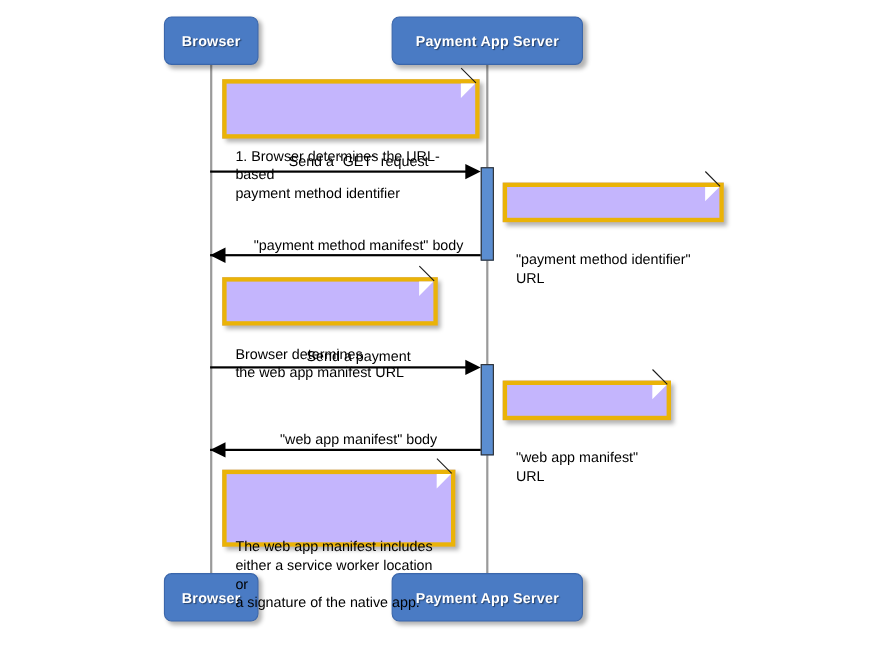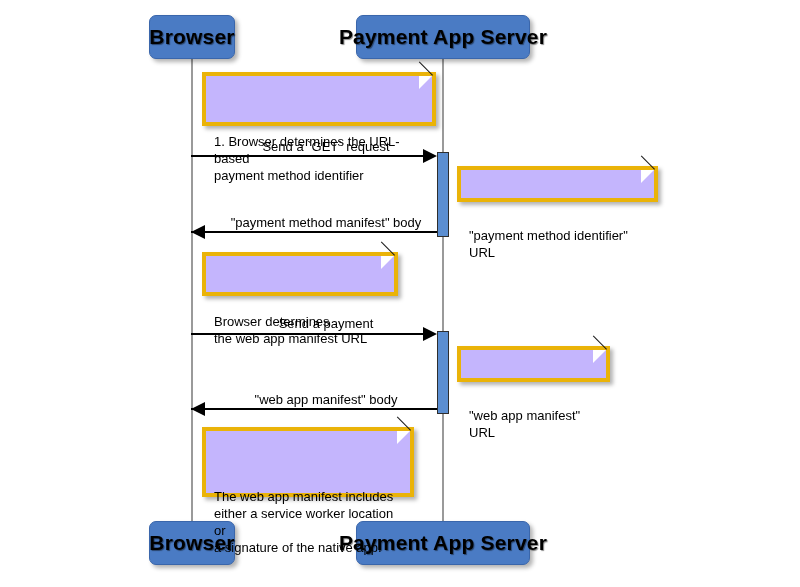--- a/index.html
+++ b/index.html
@@ -23,22 +23,22 @@
     height: 587px;
   }
 
   
   .participant {
     position: absolute;
     box-sizing: border-box;
     background: #4a7bc4;
     border: 1px solid #3a66ab;
     border-radius: 7px;
-    color: #000000;
-    font-size: 21px;
+    color: #ffffff;
+    font-size: 13px;
     font-weight: bold;
     display: flex;
     align-items: center;
     justify-content: center;
     text-align: right;
     letter-spacing: 0.2px;
     box-shadow: 3px 3px 4px rgba(0,0,0,0.30);
     text-shadow: 1px 1px 1px rgba(0,0,0,0.45);
     white-space: nowrap;
   }

